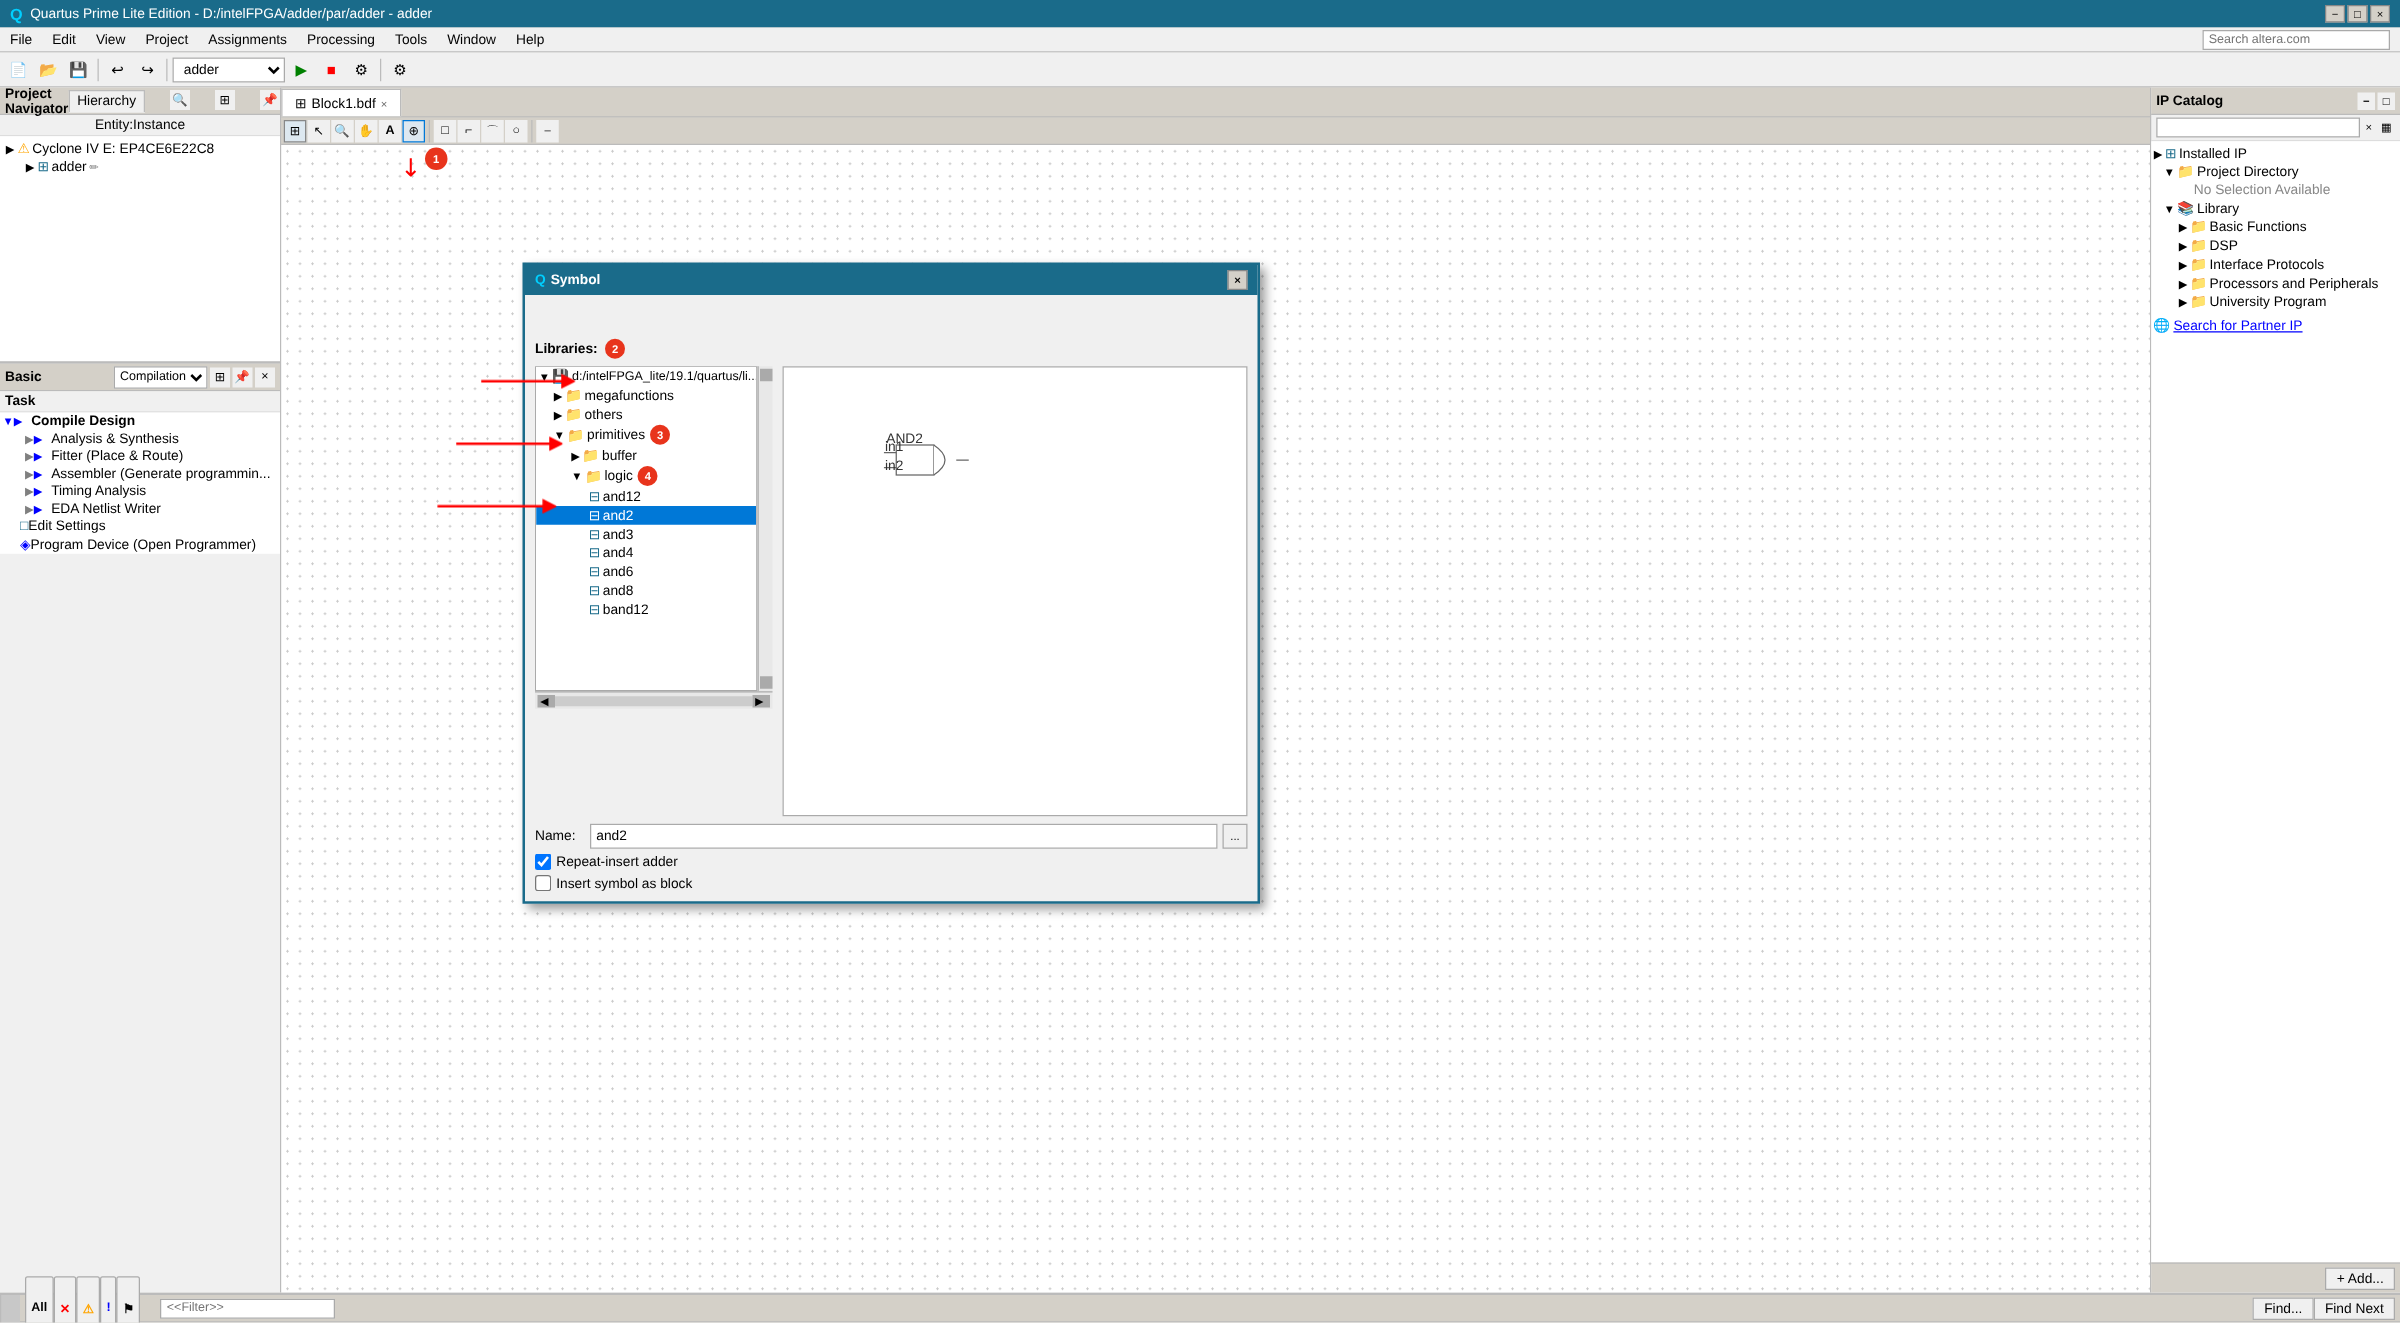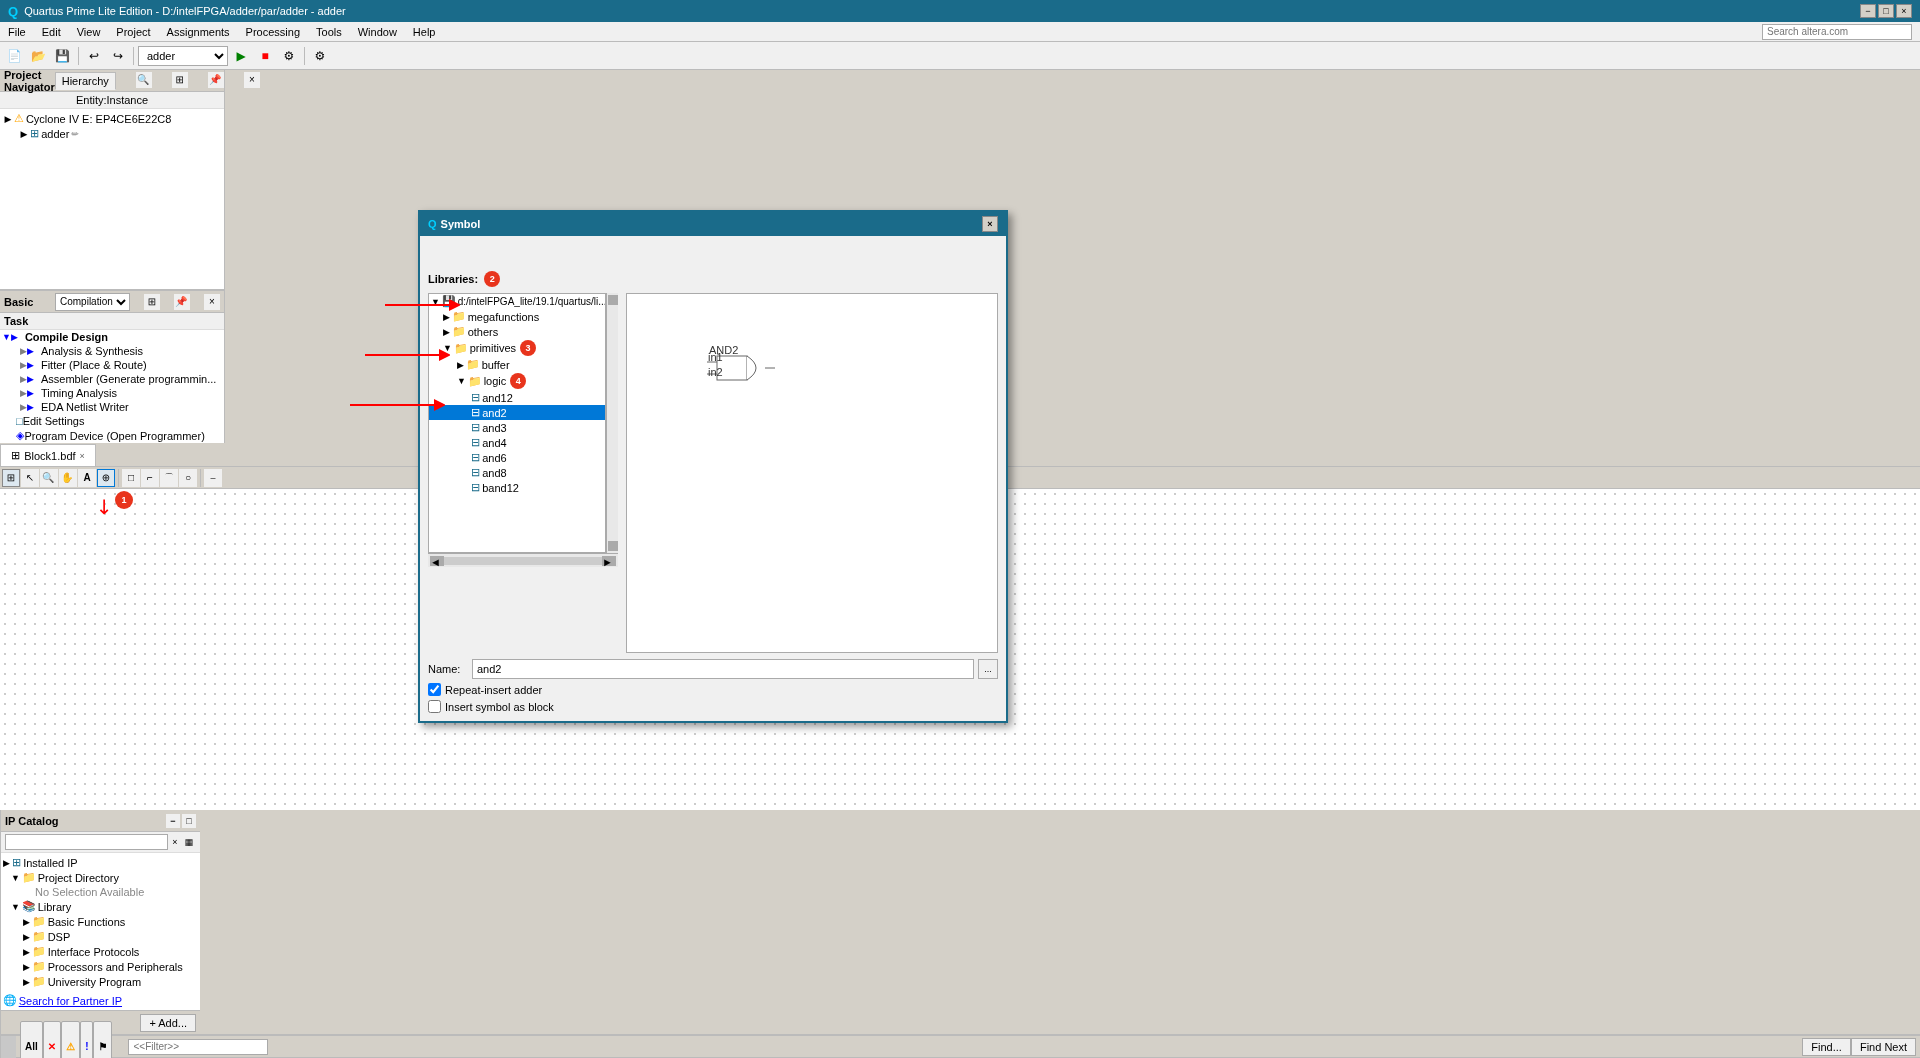--- a/index.html
+++ b/index.html
@@ -17,21 +17,21 @@
     .search-box-top { margin-left: auto; margin-right: 8px; display: flex; align-items: center; }
     .search-box-top input { width: 150px; height: 16px; border: 1px solid #aaa; padding: 0 4px; font-size: 10px; }
 
     
     .toolbar { height: 28px; background: #f0f0f0; border-bottom: 1px solid #bbb; display: flex; align-items: center; padding: 0 4px; gap: 2px; }
     .toolbar-btn { width: 22px; height: 22px; background: #f0f0f0; border: 1px solid transparent; display: flex; align-items: center; justify-content: center; cursor: pointer; font-size: 12px; }
     .toolbar-sep { width: 1px; height: 18px; background: #bbb; margin: 0 2px; }
     .combo-box { height: 20px; width: 90px; border: 1px solid #aaa; background: white; padding: 0 4px; font-size: 11px; }
 
     
-    .main-layout { display: flex; height: calc(1058px - 22px - 20px - 28px - 24px); flex-direction: column; }
+    .main-layout { display: flex; height: calc(1058px - 22px - 20px - 28px - 24px); }
 
     
     .left-panel { width: 225px; display: flex; flex-direction: column; background: #f0f0f0; border-right: 1px solid #bbb; }
     .panel-header { height: 22px; background: #d4d0c8; border-bottom: 1px solid #bbb; display: flex; align-items: center; justify-content: space-between; padding: 0 4px; }
     .panel-tab { padding: 2px 6px; font-size: 11px; cursor: pointer; border: 1px solid #bbb; background: #d4d0c8; }
     .panel-tab.active { background: #f0f0f0; border-bottom: 1px solid #f0f0f0; }
     .panel-content { flex: 1; overflow: auto; padding: 2px; background: white; }
     .tree-item { display: flex; align-items: center; padding: 1px 0; cursor: pointer; }
     .tree-arrow { display: inline-block; width: 12px; text-align: center; font-size: 9px; }
     .tree-label { padding-left: 2px; }
@@ -174,21 +174,21 @@
           <span style="color:#1a6b8a;">⊞</span>
           <span class="tree-label">adder</span>
           <span style="color:#888;font-size:9px;margin-left:2px;">✏</span>
         </div>
       </div>
     </div>
 
     <div class="tasks-panel" style="border-top:2px solid #bbb;">
       <div class="tasks-header">
         <span style="font-weight:bold;">Basic</span>
-        <div style="display:flex;align-items:center;gap:14px;">
+        <div style="display:flex;align-items:center;gap:2px;">
           <select class="tasks-select">
             <option>Compilation</option>
           </select>
           <div class="toolbar-btn" style="width:16px;height:16px;font-size:10px;">⊞</div>
           <div class="toolbar-btn" style="width:16px;height:16px;font-size:10px;">📌</div>
           <div class="toolbar-btn" style="width:16px;height:16px;font-size:10px;">×</div>
         </div>
       </div>
       <div style="background:#f0f0f0;padding:2px 4px;font-weight:bold;border-bottom:1px solid #ddd;">Task</div>
       <div class="tasks-content">

